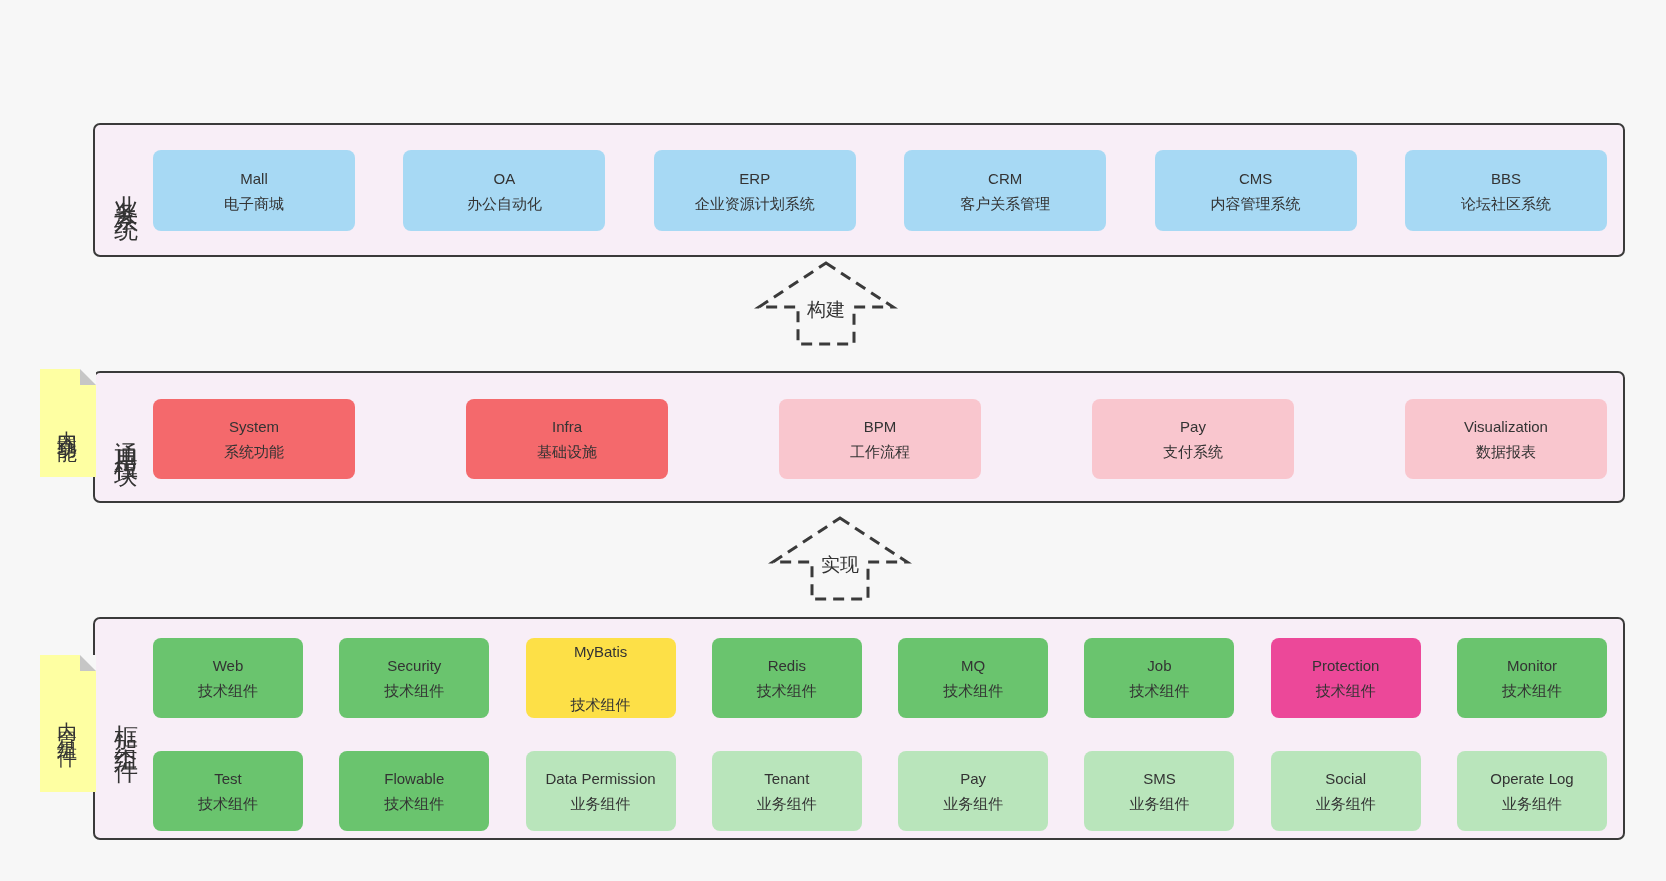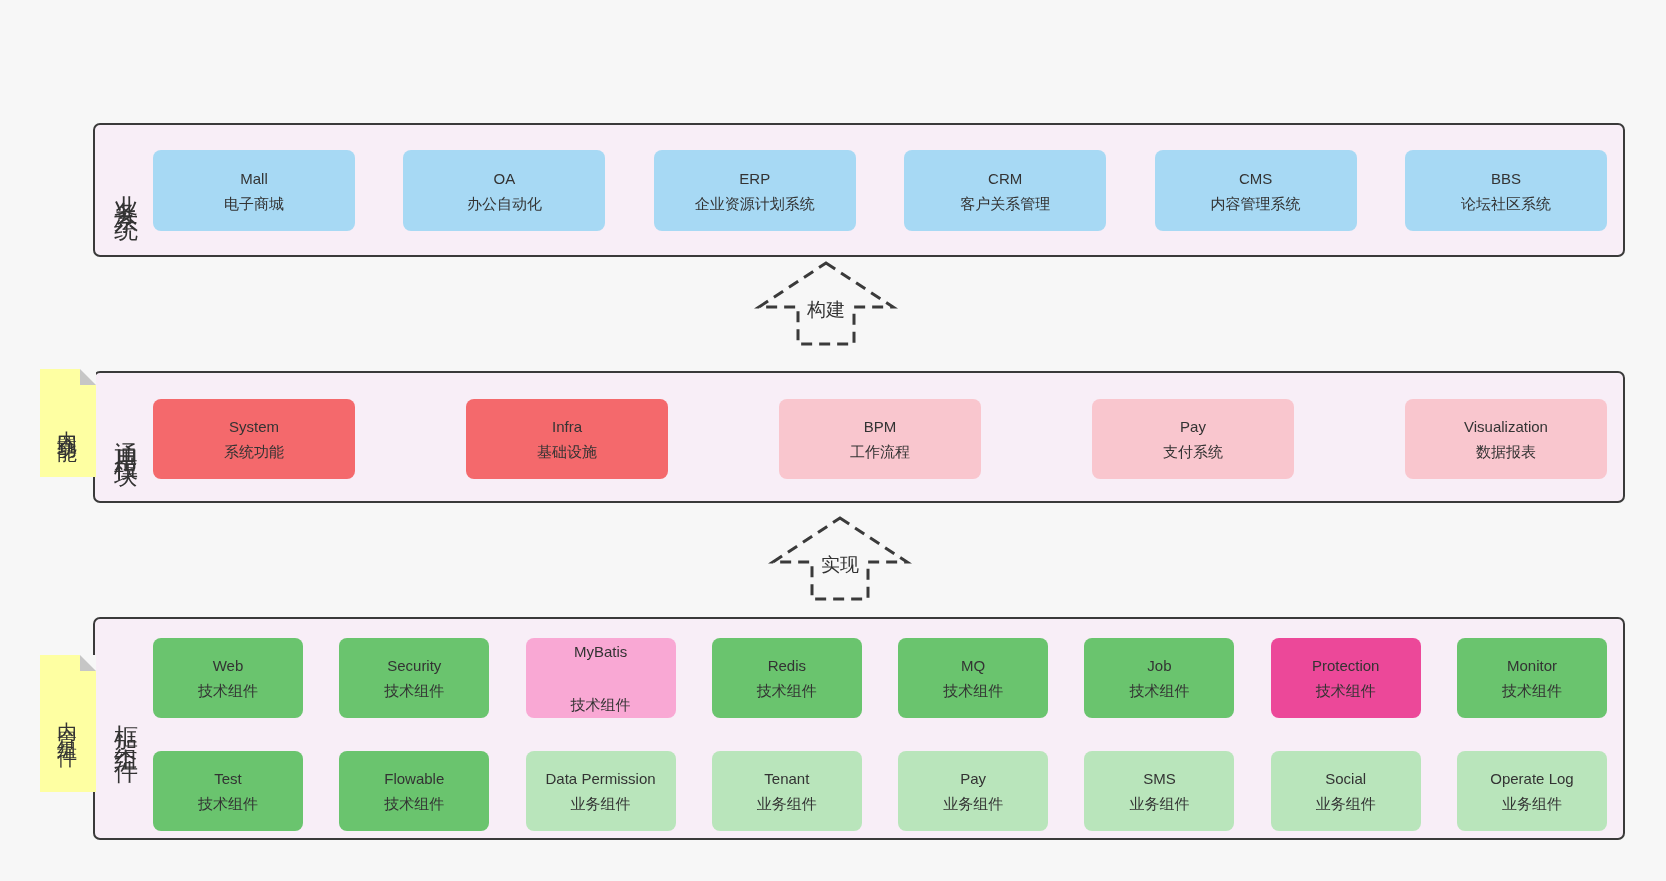--- a/index.html
+++ b/index.html
@@ -157,21 +157,21 @@
   <div class="band-label">框架组件</div>
   <div class="row row-1">
       <div class="box" style="background: rgb(106, 196, 110);">
         <div class="box-name">Web</div>
         <div class="box-sub">技术组件</div>
       </div>
       <div class="box" style="background: rgb(106, 196, 110);">
         <div class="box-name">Security</div>
         <div class="box-sub">技术组件</div>
       </div>
-      <div class="box" style="background: #f9a8d4; gap: 28px;">
+      <div class="box" style="background: #fde047; gap: 28px;">
         <div class="box-name">MyBatis</div>
         <div class="box-sub">技术组件</div>
       </div>
       <div class="box" style="background: rgb(106, 196, 110);">
         <div class="box-name">Redis</div>
         <div class="box-sub">技术组件</div>
       </div>
       <div class="box" style="background: rgb(106, 196, 110);">
         <div class="box-name">MQ</div>
         <div class="box-sub">技术组件</div>

